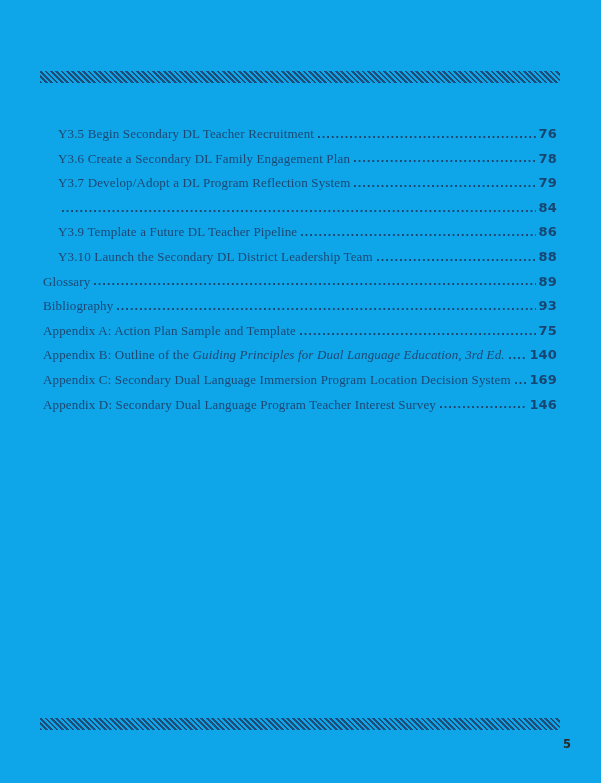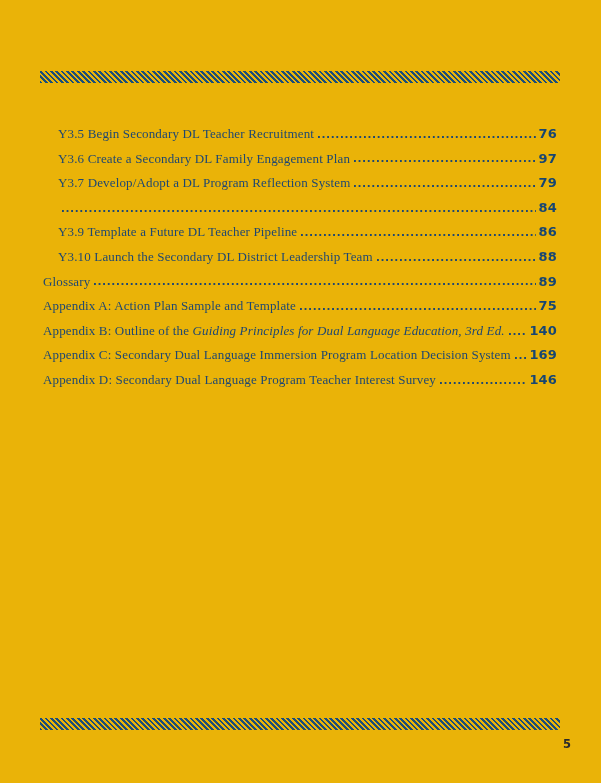--- a/index.html
+++ b/index.html
@@ -5,21 +5,21 @@
   :root{
     --stripe-blue:#1d4e79;
     --text-blue:#1e4772;
     --pagenum-blue:#174672;
     --folio-color:#2b2b2b;
   }
   html,body{margin:0;padding:0;background:#ffffff;}
   .page{
     position:relative;
     width:601px;height:783px;
-    background:#eab308;
+    background:#0ea5e9;
     overflow:hidden;
     font-family:"Liberation Serif", serif;
   }
   .stripe-band{
     position:absolute;
     left:40px;width:520px;height:12px;
     background:repeating-linear-gradient(
       45deg,
       var(--stripe-blue) 0px, var(--stripe-blue) 1.9px,
       transparent 1.9px, transparent 3.8px
@@ -79,21 +79,21 @@
   <div class="toc">
   <div class="toc-row indent">
     <span class="toc-label"><span class="t-regular">Y3.5 Begin Secondary DL Teacher Recruitment</span><span class="t-italic"></span></span>
     <span class="toc-dots"></span>
     <span class="toc-page">76</span>
   </div>
 
   <div class="toc-row indent">
     <span class="toc-label"><span class="t-regular">Y3.6 Create a Secondary DL Family Engagement Plan</span><span class="t-italic"></span></span>
     <span class="toc-dots"></span>
-    <span class="toc-page">97</span>
+    <span class="toc-page">78</span>
   </div>
 
   <div class="toc-row indent">
     <span class="toc-label"><span class="t-regular">Y3.7 Develop/Adopt a DL Program Reflection System</span><span class="t-italic"></span></span>
     <span class="toc-dots"></span>
     <span class="toc-page">79</span>
   </div>
 
   <div class="toc-row indent">
     <span class="toc-dots"></span>
@@ -111,20 +111,25 @@
     <span class="toc-dots"></span>
     <span class="toc-page">88</span>
   </div>
 
   <div class="toc-row">
     <span class="toc-label"><span class="t-regular">Glossary</span><span class="t-italic"></span></span>
     <span class="toc-dots"></span>
     <span class="toc-page">89</span>
   </div>
 
+  <div class="toc-row">
+    <span class="toc-label"><span class="t-regular">Bibliography</span><span class="t-italic"></span></span>
+    <span class="toc-dots"></span>
+    <span class="toc-page">93</span>
+  </div>
 
   <div class="toc-row">
     <span class="toc-label"><span class="t-regular">Appendix A: Action Plan Sample and Template</span><span class="t-italic"></span></span>
     <span class="toc-dots"></span>
     <span class="toc-page">75</span>
   </div>
 
   <div class="toc-row">
     <span class="toc-label"><span class="t-regular">Appendix B: Outline of the </span><span class="t-italic">Guiding Principles for Dual Language Education, 3rd Ed.</span></span>
     <span class="toc-dots"></span>

